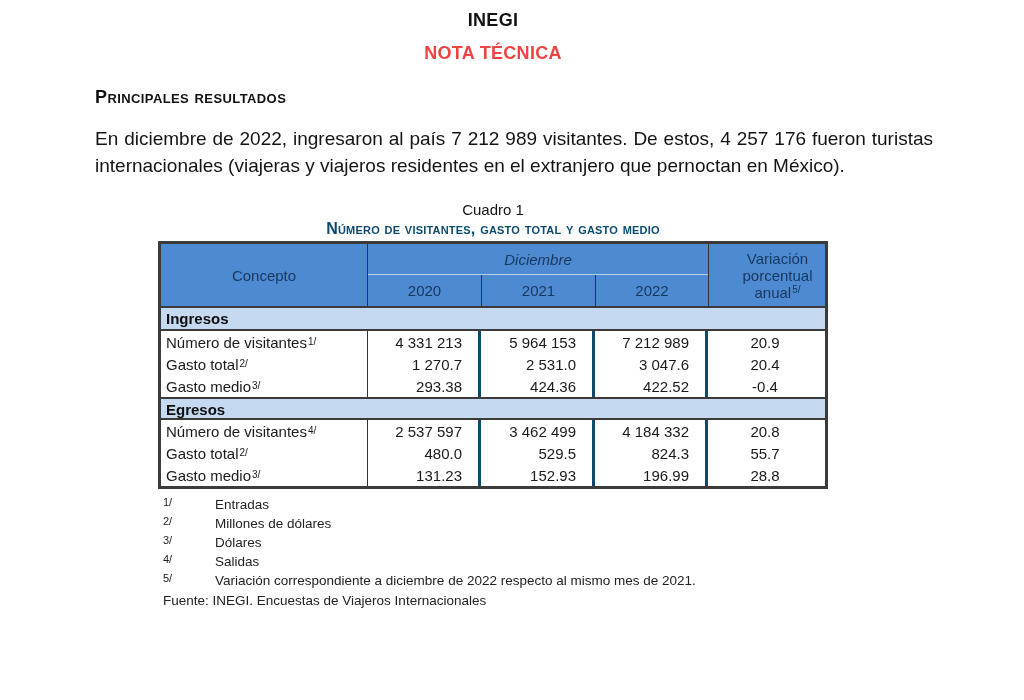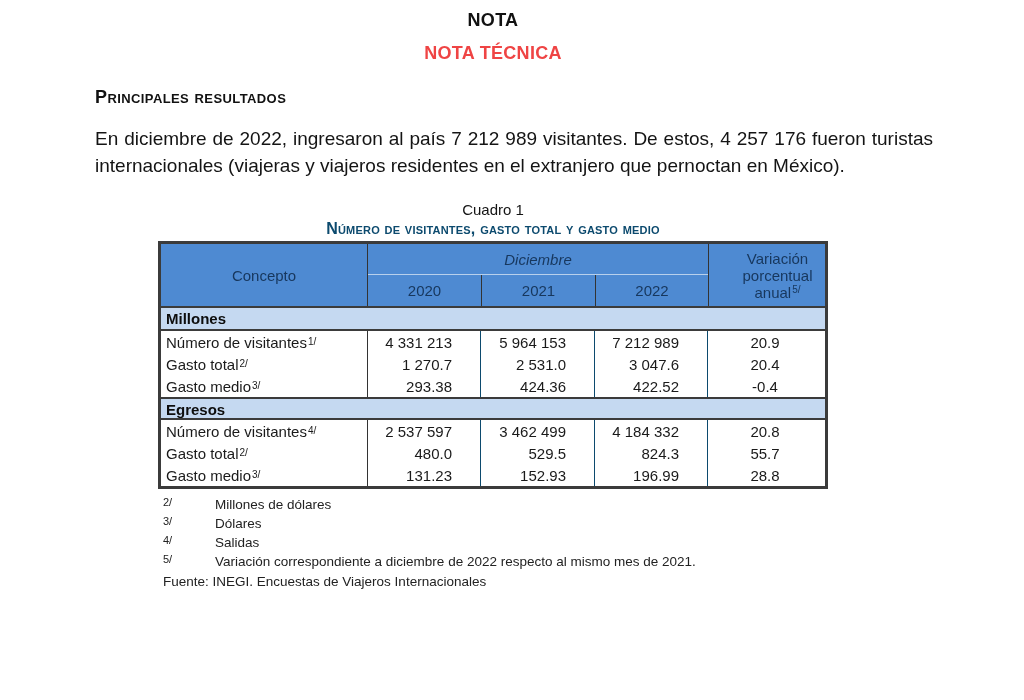--- a/index.html
+++ b/index.html
@@ -93,41 +93,41 @@
   }
   .band + .grid5 { border-bottom: none; text-align: right; }
   .sep-top { border-top: 2px solid #3b3b3b; }
 
   .data-block { grid-auto-rows: 22px; }
   .data-block .cell {
     display: flex; align-items: center;
     white-space: nowrap;
   }
   .c-label { padding-left: 5px; border-right: 1px solid #333; justify-content: flex-start; }
-  .c-num   { justify-content: flex-end; padding-right: 28px; border-right: 1px solid #0c4a6e; }
+  .c-num   { justify-content: flex-end; padding-right: 16px; border-right: 3px solid #0c4a6e; }
   .c-var   { justify-content: center; }
 
   sup.fn-sup { font-size: 10px; line-height: 0; vertical-align: 5px; margin-left: 1px; }
 
   
   .footnotes { margin-top: 5px; padding-left: 5px; }
   .fn-line { font-size: 13.5px; line-height: 17px; color: #222; }
   .fn-marker {
     display: inline-block; width: 52px;
     font-size: 11px; vertical-align: 3px; color: #222;
   }
   .source-line { font-size: 13.5px; line-height: 19px; margin-top: 2px; color: #222; }
 </style>
 </head>
 <body>
 
 <div class="doc">
 
   <div class="title-zone">
-    <div class="doc-title">NOTA</div>
+    <div class="doc-title">INEGI</div>
     <div class="doc-subtitle">NOTA TÉCNICA</div>
   </div>
 
   <div class="section-heading">Principales resultados</div>
 
   <p class="intro">En diciembre de 2022, ingresaron al país 7 212 989 visitantes. De estos, 4 257 176 fueron turistas internacionales (viajeras y viajeros residentes en el extranjero que pernoctan en México).</p>
 
   <div class="table-area">
 
     <div class="caption">
@@ -143,21 +143,21 @@
         <div class="cell h-year1">2020</div>
         <div class="cell h-year2">2021</div>
         <div class="cell h-year3">2022</div>
         <div class="cell h-variacion">
           <span class="vline">Variación</span>
           <span class="vline">porcentual</span>
           <span class="vline"><span>anual</span><sup class="fn-sup">5/</sup></span>
         </div>
       </div>
 
-      <div class="band">Millones</div>
+      <div class="band">Ingresos</div>
 
       <div class="grid5 data-block">
         <div class="cell c-label">
             <span>Número de visitantes</span>
             <sup class="fn-sup">1/</sup>
           </div>
         <div class="cell c-num">4 331 213</div>
         <div class="cell c-num">5 964 153</div>
         <div class="cell c-num">7 212 989</div>
         <div class="cell c-var">20.9</div>
@@ -208,20 +208,21 @@
           </div>
         <div class="cell c-num">131.23</div>
         <div class="cell c-num">152.93</div>
         <div class="cell c-num">196.99</div>
         <div class="cell c-var">28.8</div>
       </div>
 
     </div>
 
     <div class="footnotes">
+      <div class="fn-line"><span class="fn-marker">1/</span><span>Entradas</span></div>
       <div class="fn-line"><span class="fn-marker">2/</span><span>Millones de dólares</span></div>
       <div class="fn-line"><span class="fn-marker">3/</span><span>Dólares</span></div>
       <div class="fn-line"><span class="fn-marker">4/</span><span>Salidas</span></div>
       <div class="fn-line"><span class="fn-marker">5/</span><span>Variación correspondiente a diciembre de 2022 respecto al mismo mes de 2021.</span></div>
       <div class="source-line">Fuente: INEGI. Encuestas de Viajeros Internacionales</div>
     </div>
 
   </div>
 </div>
 

